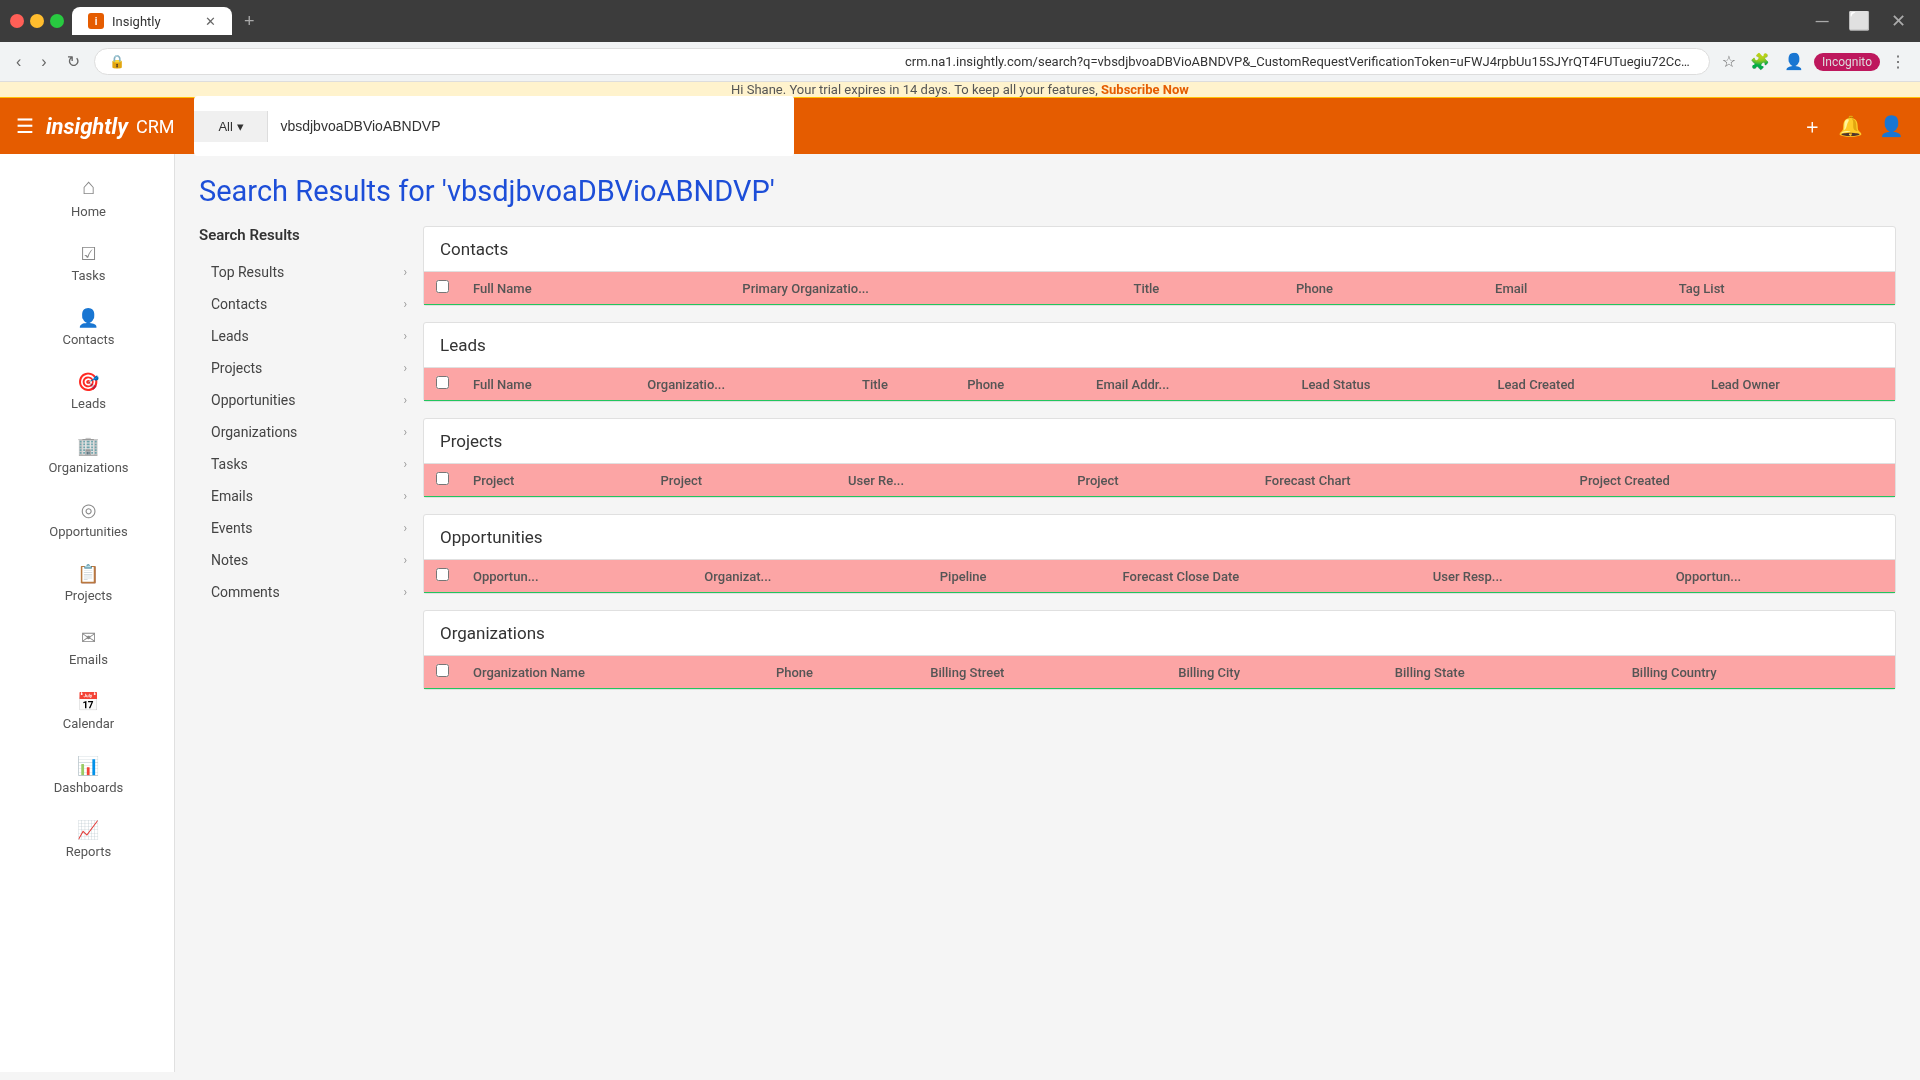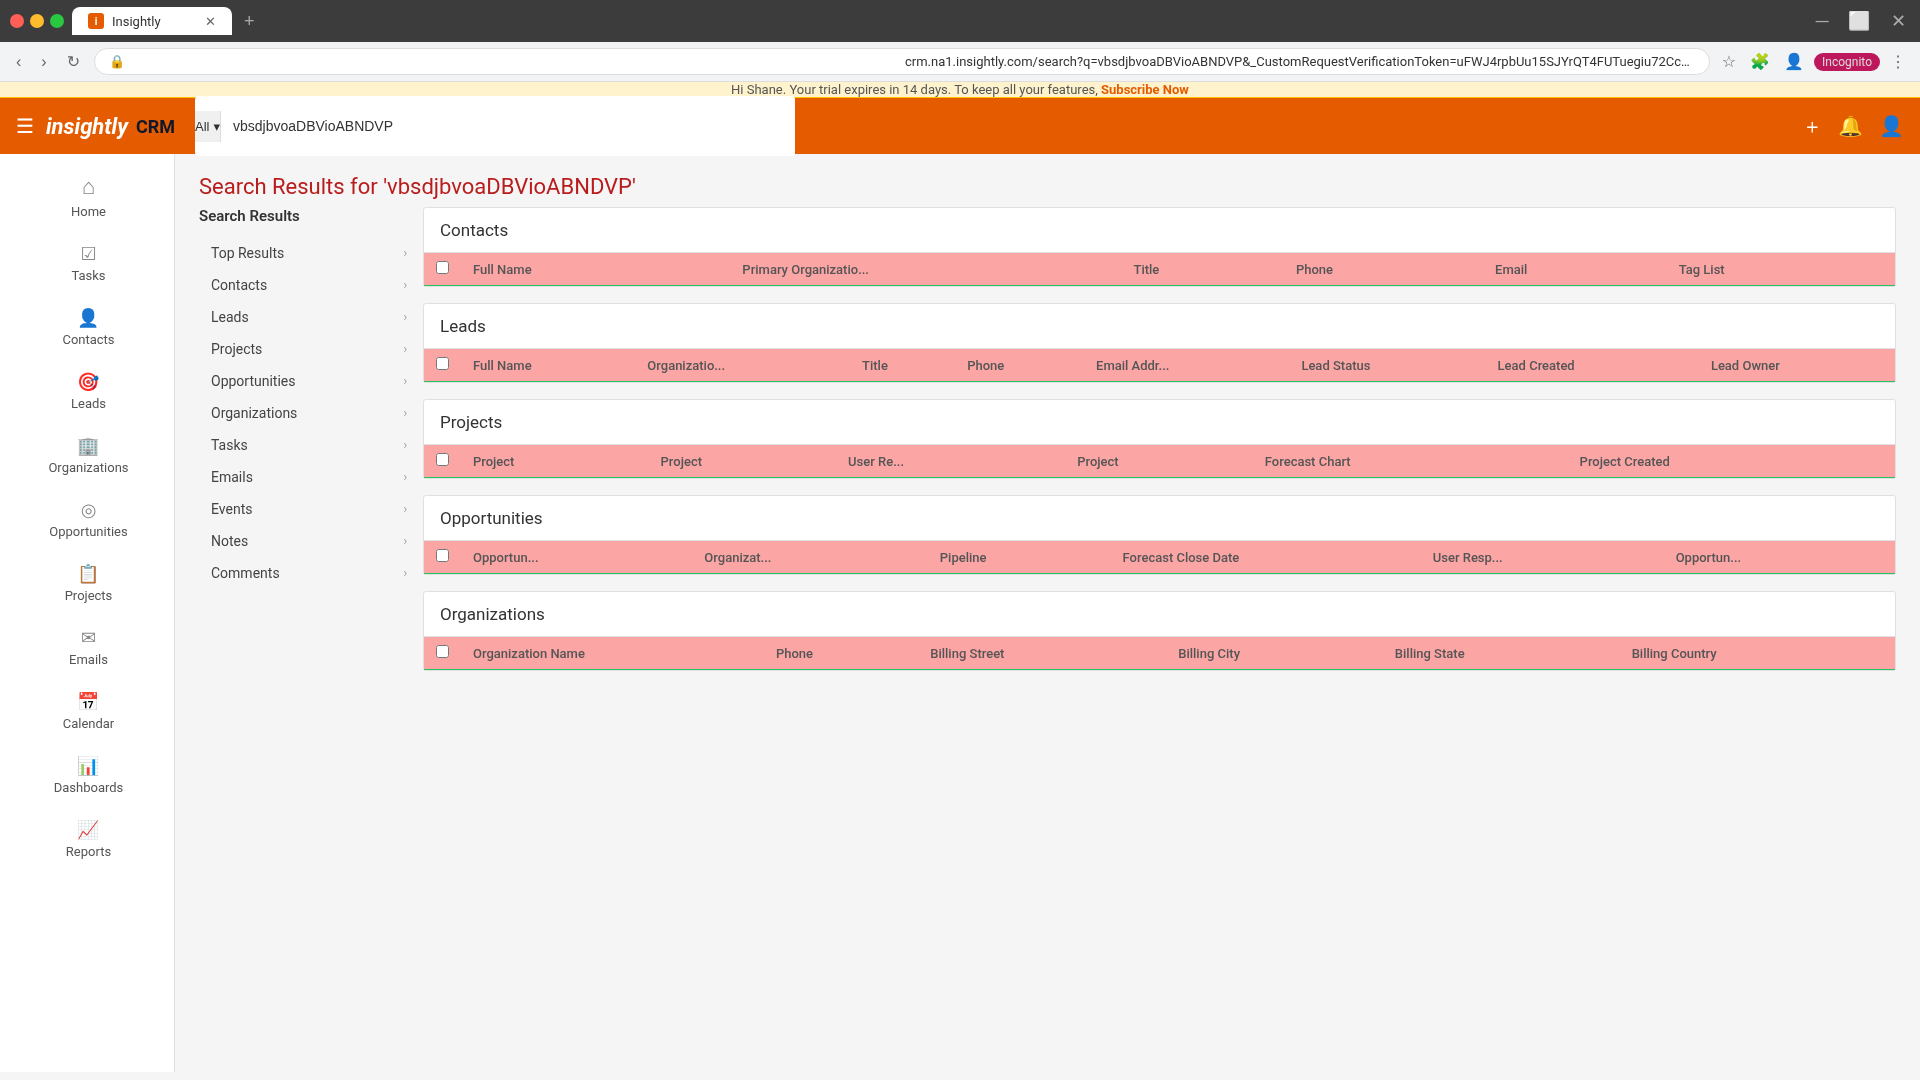--- a/index.html
+++ b/index.html
@@ -24,43 +24,43 @@
     .address-bar span { flex: 1; overflow: hidden; text-overflow: ellipsis; white-space: nowrap; }
     .nav-right { display: flex; gap: 6px; align-items: center; }
     .nav-icon-btn { background: none; border: none; color: #666; cursor: pointer; font-size: 16px; padding: 4px; }
     .incognito-badge { background: #be185d; color: #ddd; font-size: 12px; padding: 2px 8px; border-radius: 10px; }
 
     
     .app-header { background: #e55c00; display: flex; align-items: center; padding: 0 16px; height: 56px; }
     .hamburger { color: white; font-size: 20px; cursor: pointer; margin-right: 12px; }
     .logo-area { display: flex; align-items: center; gap: 8px; margin-right: 20px; }
     .logo-text { color: white; font-size: 22px; font-style: italic; font-weight: bold; }
-    .crm-text { color: #0f172a; font-size: 18px; font-weight: 700; }
+    .crm-text { color: #ffffff; font-size: 18px; font-weight: 400; }
     .search-bar { flex: 1; max-width: 600px; display: flex; align-items: center; background: white; border-radius: 4px; overflow: hidden; }
-    .search-all-btn { background: #f0f0f0; border: none; padding: 8px 0; cursor: pointer; font-size: 13px; color: #333; border-right: 1px solid #ddd; display: flex; align-items: center; gap: 4px; }
+    .search-all-btn { background: #f0f0f0; border: none; padding: 8px 24px; cursor: pointer; font-size: 13px; color: #333; border-right: 1px solid #ddd; display: flex; align-items: center; gap: 4px; }
     .search-input { flex: 1; border: none; outline: none; padding: 22px 12px; font-size: 14px; color: #333; }
     .header-right { margin-left: auto; display: flex; align-items: center; gap: 16px; }
     .header-icon { color: white; font-size: 20px; cursor: pointer; }
 
     
     .trial-banner { background: #fff3cd; text-align: center; font-size: 13px; color: #555; border-bottom: 1px solid #ffc107; }
     .trial-banner a { color: #e55c00; font-weight: bold; text-decoration: none; }
 
     
     .main-layout { display: flex; height: calc(1080px - 56px - 34px - 36px - 36px); }
 
     
     .sidebar { width: 175px; background: white; border-right: 1px solid #e0e0e0; padding-top: 8px; flex-shrink: 0; }
     .sidebar-item { display: flex; flex-direction: column; align-items: center; padding: 12px 8px; cursor: pointer; color: #555; font-size: 12px; gap: 4px; border-left: 3px solid transparent; }
     .sidebar-icon { font-size: 22px; color: #888; }
     .sidebar-label { font-size: 13px; text-align: center; }
 
     
     .content { flex: 1; overflow-y: auto; padding: 20px 24px; }
-    .page-title { font-size: 22px; color: #b91c1c; margin-bottom: 8px; font-weight: 400; }
+    .page-title { font-size: 29px; color: #1d4ed8; margin-bottom: 18px; font-weight: 400; }
 
     
     .search-layout { display: flex; gap: 4px; }
     .left-panel { width: 220px; flex-shrink: 0; }
     .right-panel { flex: 1; }
 
     
     .left-section-title { font-size: 15px; font-weight: 600; color: #333; margin-bottom: 12px; }
     .search-nav-item { display: flex; align-items: center; justify-content: space-between; padding: 8px 12px; cursor: pointer; color: #444; font-size: 14px; border-radius: 3px; }
     .search-nav-arrow { color: #999; font-size: 12px; }

